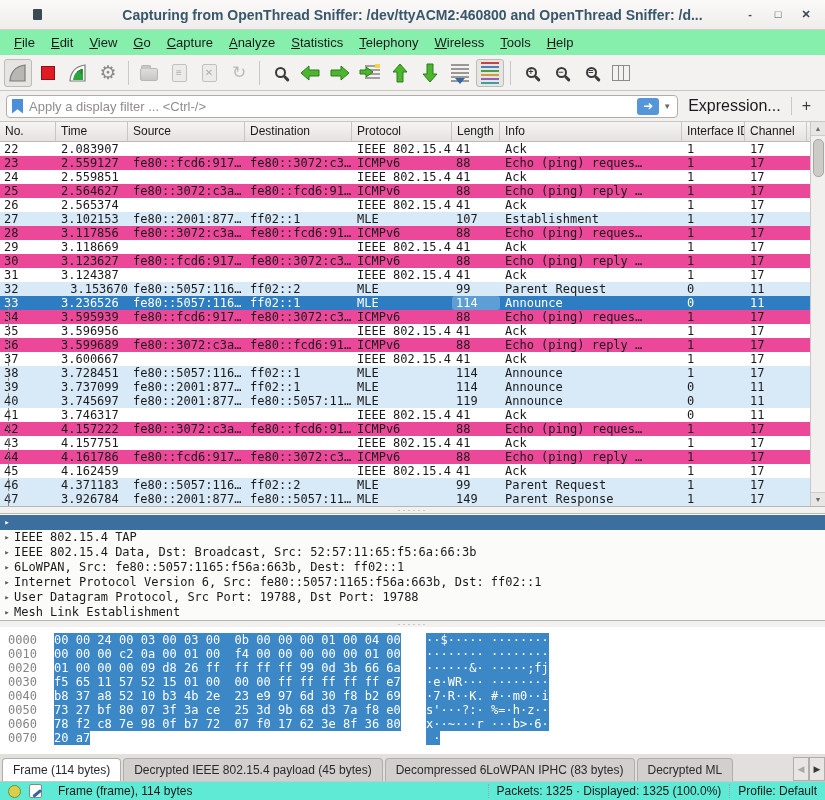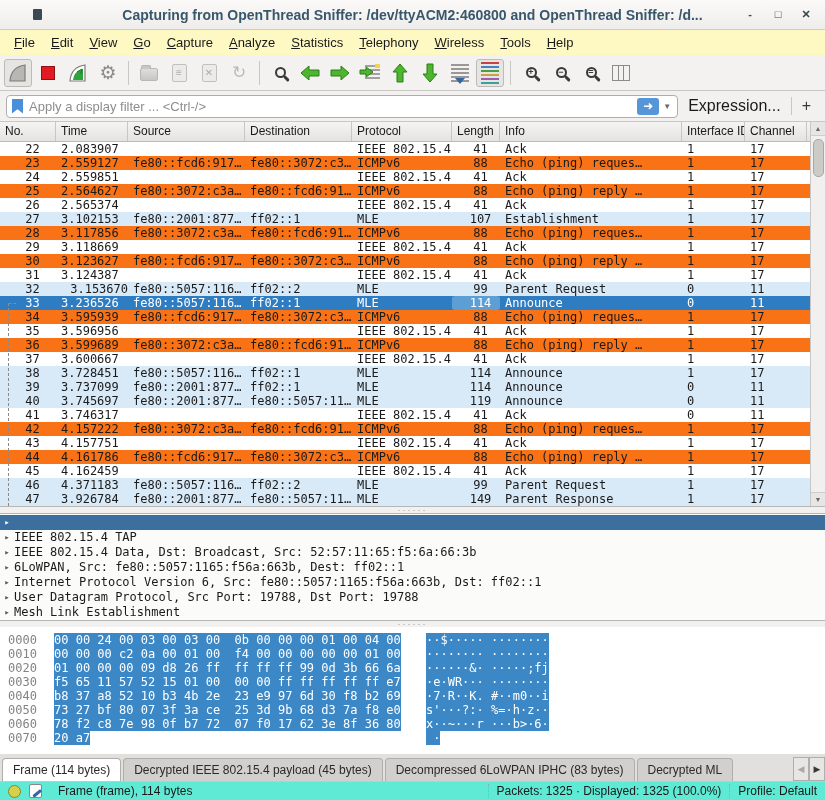--- a/index.html
+++ b/index.html
@@ -9,21 +9,21 @@
 
   
   .titlebar { height:30px; background:linear-gradient(#fbfaf9,#efedeb); border-bottom:1px solid #cfcdca;
               display:flex; align-items:center; position:relative; flex:0 0 30px; }
   .win-icon { width:9px; height:11px; background:#3a4a52; border-radius:1px; margin-left:33px; }
   .win-title { position:absolute; left:0; right:0; text-align:center; font-weight:bold; font-size:14px; color:#39576b; }
   .win-btns { margin-left:auto; display:flex; gap:14px; padding-right:12px; z-index:2; }
   .win-btn { color:#3a4a52; font-size:11px; font-weight:bold; width:14px; text-align:center; cursor:default; }
 
   
-  .menubar { height:25px; background:#fef9c3; display:flex; align-items:center; padding-left:6px; flex:0 0 25px; }
+  .menubar { height:25px; background:#86efac; display:flex; align-items:center; padding-left:6px; flex:0 0 25px; }
   .menubar span.menu-item { padding:3px 8px; font-size:13px; }
   .menubar u { text-decoration:underline; }
 
   
   .toolbar { height:36px; background:#f3f2f1; border-bottom:1px solid #c9c7c5; display:flex; align-items:center;
              padding-left:4px; gap:2px; flex:0 0 36px; }
   .tbtn { width:28px; height:28px; display:flex; align-items:center; justify-content:center; border:1px solid transparent; border-radius:3px; }
   .tbtn.pressed { background:#e7e5e2; border-color:#bdbbb7; }
   .tbtn.disabled { opacity:.55; filter:grayscale(.6); }
   .tsep { width:1px; height:24px; background:#cac8c5; margin:0 4px; }
@@ -59,24 +59,24 @@
   .plus-btn { font-size:16px; color:#3a3a3a; padding:0 8px 0 4px; }
 
   
   .packetlist { flex:0 0 384px; display:flex; flex-direction:column; background:#fff; position:relative; border-bottom:1px solid #b8b6b3; }
   .pl-body { display:flex; flex:1; }
   .pl-main { width:810px; display:flex; flex-direction:column; }
   .plheader { height:20px; display:flex; background:linear-gradient(#f5f4f3,#e5e3e0); border-bottom:1px solid #bdbbb9; flex:0 0 20px; }
   .hcell { border-right:1px solid #c8c6c3; font-size:12px; padding:2px 0 0 5px; white-space:nowrap; overflow:hidden; }
   .plrows { position:relative; flex:1; overflow:hidden; font-family:"DejaVu Sans Mono",monospace; font-size:12px; }
   .prow { display:flex; height:14px; line-height:14px; white-space:nowrap; }
-  .prow.white { background:#fff; } .prow.pink { background:#f97316; } .prow.blue { background:#d8e9f8; }
+  .prow.white { background:#fff; } .prow.pink { background:#ec4899; } .prow.blue { background:#d8e9f8; }
   .prow.selected { background:#2e7cc1; color:#fff; }
   .pcell { overflow:hidden; white-space:pre; padding-left:5px; }
-  .pcell.r { text-align:center; padding-left:16px; padding-right:7px; }
+  .pcell.r { text-align:left; padding-left:4px; padding-right:7px; }
   .prow.selected .pcell.lenhl { background:#5d9fd4; border-radius:3px; }
   .related-line { position:absolute; left:8px; border-left:1px dashed #8a8a8a; width:8px; pointer-events:none; }
   .related-line:before { content:""; position:absolute; top:0; left:0; width:7px; border-top:1px dashed #8a8a8a; }
   .plscroll { width:15px; background:#f1f0ef; border-left:1px solid #c9c7c5; display:flex; flex-direction:column; align-items:center; }
   .sbtn { height:14px; width:100%; display:flex; align-items:center; justify-content:center; font-size:7px; color:#6a6866; background:#e8e6e4; border-bottom:1px solid #cfcdca; }
   .sbtn.bottom { margin-top:auto; border-top:1px solid #cfcdca; border-bottom:none; }
   .sthumb { width:11px; height:38px; background:#cdcbc8; border:1px solid #aaa8a5; border-radius:5px; margin-top:3px; }
 
   
   .splitter { height:6px; background:#f2f1f0; display:flex; align-items:center; justify-content:center; flex:0 0 6px; }

